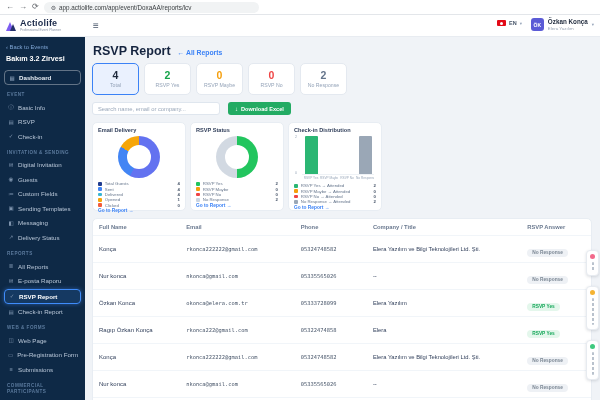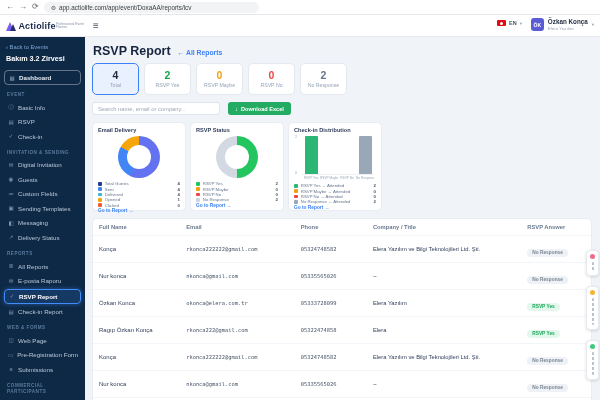--- a/index.html
+++ b/index.html
@@ -17,21 +17,21 @@
 
   
   #app-header { position:absolute; left:0; top:15px; width:600px; height:22px; background:#fff;
     border-bottom:1px solid #e8ecf1; z-index:3; }
   #brand { position:absolute; left:0; top:0; width:85px; height:22px; display:flex; align-items:center; padding-left:6px; gap:3px; }
   .logo-mark { width:11px; height:10px; position:relative; }
   .logo-mark .t1 { position:absolute; left:0; bottom:0; width:0; height:0;
     border-left:4px solid transparent; border-right:4px solid transparent; border-bottom:9px solid #7c5cf0; }
   .logo-mark .t2 { position:absolute; left:4px; bottom:0; width:0; height:0;
     border-left:3.5px solid transparent; border-right:3.5px solid transparent; border-bottom:7px solid #23306b; }
-  .brand-txt { display:flex; flex-direction:row; line-height:1; }
+  .brand-txt { display:flex; flex-direction:column; line-height:1; }
   #brand-name { font-size:9px; font-weight:800; color:#1b2a4a; letter-spacing:.2px; }
   #brand-tag { font-size:3.4px; color:#8a94a6; margin-top:1px; }
   #hamburger { position:absolute; left:93px; top:5px; font-size:10px; color:#475569; }
   #lang { position:absolute; right:78px; top:5px; display:flex; align-items:center; gap:3px; }
   .flag { width:9px; height:6px; background:#e30a17; border-radius:1px; position:relative; }
   .flag::after { content:""; position:absolute; left:2.5px; top:1.5px; width:3px; height:3px;
     border-radius:50%; background:#fff; }
   #lang-code { font-size:5.5px; color:#475569; font-weight:600; }
   .chev { font-size:4.5px; color:#94a3b8; }
   #user-chip { position:absolute; right:6px; top:3px; display:flex; align-items:center; gap:4px; }

